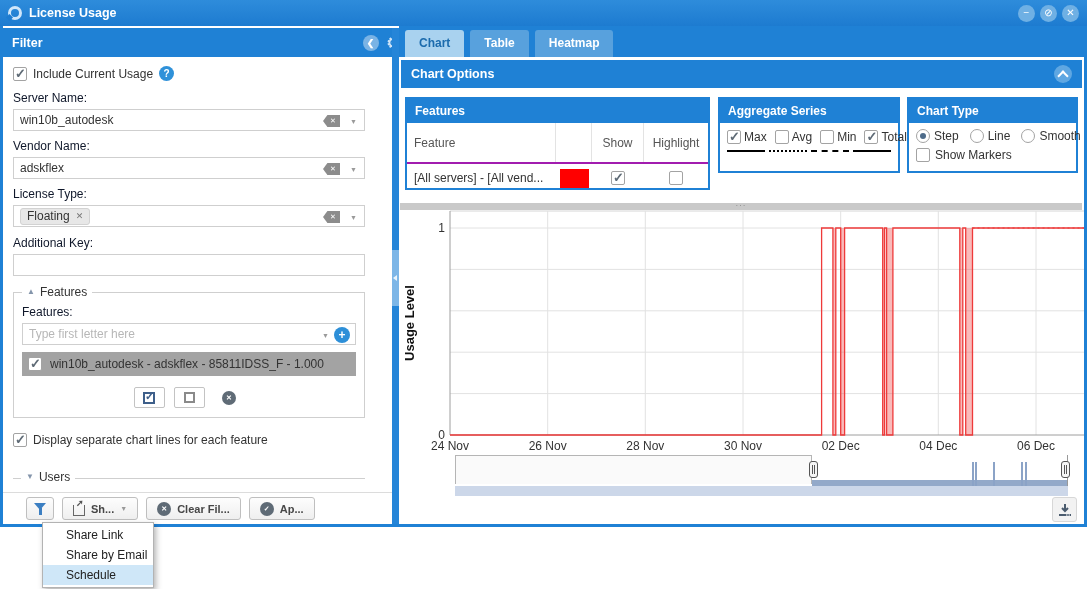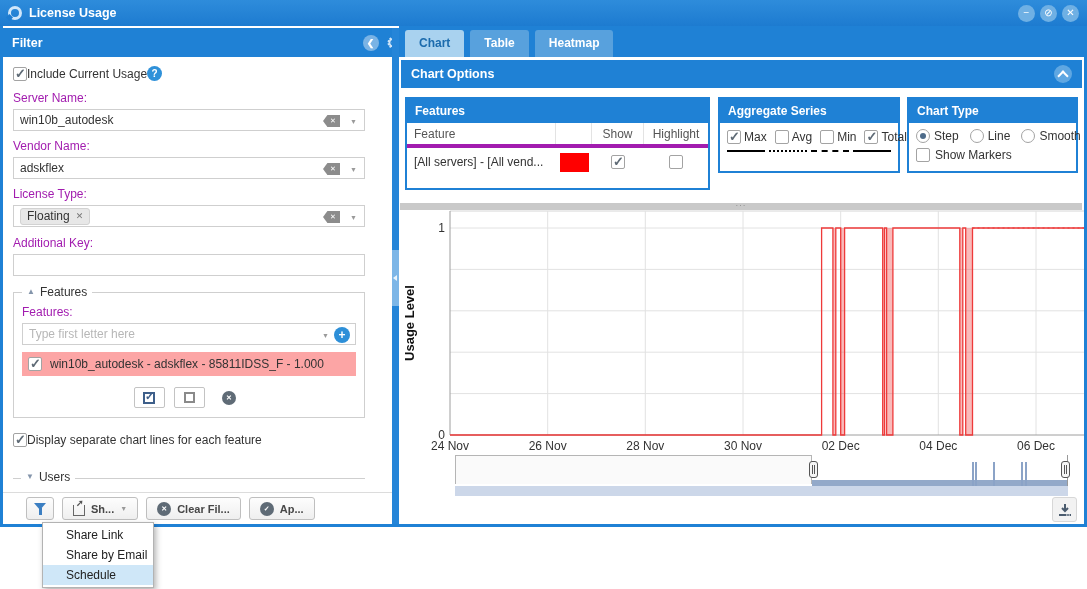--- a/index.html
+++ b/index.html
@@ -23,46 +23,46 @@
   .filter-header{position:absolute;left:0;top:2px;right:0;height:29px;background:#1f81d5;color:#fff;
     display:flex;align-items:center;padding:0 9px;font-weight:bold;font-size:12.5px}
   .fh-icons{margin-left:auto;display:flex;align-items:center;gap:8px}
   .circ-btn{width:16px;height:16px;border-radius:50%;background:#7ab3e5;color:#fff;display:flex;align-items:center;justify-content:center;font-size:9px}
   .gear{color:#cfe4f7;font-size:15px;line-height:1}
   .filter-content{position:absolute;left:0;top:31px;width:372px;bottom:33px;overflow:hidden;padding:9px 10px;background:#fff}
   .filter-vscroll{position:absolute;right:1px;top:33px;width:15px;bottom:35px;background:#f1f1f1}
   .vs-arrow{position:absolute;left:0;right:0;height:14px;color:#8a8a8a;font-size:8px;text-align:center;line-height:14px}
   .vs-thumb{position:absolute;left:1px;right:1px;top:15px;height:252px;background:#d2d2d2;border:1px solid #bdbdbd}
 
-  .chk-row{display:flex;align-items:center;margin-bottom:10px}
+  .chk-row{display:flex;align-items:center;gap:6px;margin-bottom:10px}
   .cb{width:14px;height:14px;border:1px solid #a3a3a3;background:#fff;border-radius:2px;position:relative;flex:none}
   .cb.on::after{content:"✓";position:absolute;left:1px;top:-2px;font-size:13px;font-weight:bold;color:#5f6b76}
   .help-ic{width:15px;height:15px;border-radius:50%;background:#2f91d9;color:#fff;font-weight:bold;font-size:10px;
     display:flex;align-items:center;justify-content:center}
-  .f-label{margin:3px 0 4px;color:#a21caf}
+  .f-label{margin:3px 0 4px;color:#0f172a}
   .input-wrap{position:relative;height:22px;border:1px solid #cfcfcf;background:#fff;display:flex;align-items:center;
     padding:0 42px 0 6px;margin-bottom:8px}
   .input-wrap input{border:none;outline:none;width:100%;font:12px "Liberation Sans",sans-serif;color:#333;background:transparent}
   .bksp{position:absolute;right:24px;top:5px;width:17px;height:12px;background:#8c8c8c;
     clip-path:polygon(26% 0,100% 0,100% 100%,26% 100%,0 50%);color:#fff;font-size:7px;display:flex;align-items:center;justify-content:center;padding-left:3px}
   .caret{position:absolute;right:7px;top:8px;font-size:7px;color:#9a9a9a;line-height:1}
   .tag{display:inline-flex;align-items:center;gap:6px;height:17px;background:#e7e7e7;border:1px solid #d2d2d2;border-radius:3px;
     padding:0 6px;font-size:12px;color:#333;white-space:nowrap}
   .tag .x{color:#777;font-size:9px}
 
   .fieldset{position:relative;border:1px solid #cfcfcf;margin-top:16px;padding:12px 8px 9px}
   .legend{position:absolute;top:-8px;left:8px;background:#fff;padding:0 5px;display:flex;align-items:center;gap:5px;color:#333}
   .tri{color:#8495ab;font-size:8px;line-height:1}
   .combo-wrap{position:relative;height:22px;border:1px solid #cfcfcf;background:#fff;display:flex;align-items:center;padding:0 46px 0 6px;margin-top:3px}
   .combo-wrap input{border:none;outline:none;width:100%;font:12px "Liberation Sans",sans-serif;background:transparent}
   .combo-wrap input::placeholder{color:#b7b7b7}
   .combo-wrap .caret{right:26px}
   .plus-ic{position:absolute;right:5px;top:3px;width:16px;height:16px;border-radius:50%;background:#2d8fd8;color:#fff;
     font-weight:bold;font-size:12px;display:flex;align-items:center;justify-content:center;line-height:1}
-  .sel-row{display:flex;align-items:center;gap:8px;background:#fca5a5;height:24px;margin-top:7px;padding:0 6px}
+  .sel-row{display:flex;align-items:center;gap:8px;background:#a3a3a3;height:24px;margin-top:7px;padding:0 6px}
   .sel-row .cb{background:#fff}
   .fs-btns{display:flex;justify-content:center;gap:9px;margin-top:11px}
   .sbtn{width:31px;height:21px;background:#fff;border:1px solid #c3c3c3;border-radius:2px;display:flex;align-items:center;justify-content:center}
   .ic-checkedbox{width:12px;height:12px;border:2px solid #3e5f8a;position:relative}
   .ic-checkedbox::after{content:"✓";position:absolute;left:0;top:-4px;font-size:11px;font-weight:bold;color:#3e5f8a}
   .ic-emptybox{width:11px;height:11px;border:2px solid #8a8a8a}
   .ic-dark-circ{width:14px;height:14px;border-radius:50%;background:#5f6b76;color:#fff;font-size:7px;display:flex;align-items:center;justify-content:center;font-weight:bold}
   .users-fs{position:relative;border-top:1px solid #cfcfcf;margin-top:31px;height:12px}
   .users-fs .legend{top:-9px}
 
@@ -88,21 +88,21 @@
   .tab{height:27px;line-height:27px;padding:0 14px;border-radius:3px 3px 0 0;background:#58a1dd;color:#fff;font-weight:bold;font-size:12px}
   .tab.on{background:#a9d2ef;color:#1b6bad}
   .co-bar{position:absolute;left:2px;top:34px;right:2px;height:28px;background:#1f81d5;color:#fff;display:flex;align-items:center;
     padding:0 10px;font-weight:bold;font-size:12.5px}
   .co-collapse{margin-left:auto;width:18px;height:18px;border-radius:50%;background:#5fa7e2;position:relative}
   .co-collapse::after{content:"";position:absolute;left:5px;top:7px;width:6px;height:6px;border-top:2px solid #fff;border-left:2px solid #fff;transform:rotate(45deg)}
 
   .opt-panel{position:absolute;border:2px solid #1f81d5;background:#fff}
   .opt-head{height:24px;background:#1f81d5;color:#fff;font-weight:bold;font-size:12px;display:flex;align-items:center;padding:0 8px}
   .p-features{left:6px;top:71px;width:305px;height:93px}
-  .grid-head{display:flex;height:25px;border-bottom:4px solid #a21caf;color:#555;align-items:center}
+  .grid-head{display:flex;height:41px;border-bottom:2px solid #a21caf;color:#555;align-items:center}
   .grid-head>div{border-right:1px solid #e3e3e3;height:100%;display:flex;align-items:center;padding:0 7px}
   .grid-row{display:flex;height:28px;align-items:center}
   .col-f{flex:1;overflow:hidden;white-space:nowrap}
   .col-c{width:36px;justify-content:center;display:flex}
   .col-s{width:52px;justify-content:center;display:flex}
   .col-h{width:64px;justify-content:center;display:flex;border-right:none !important}
   .swatch{width:29px;height:19px}
   .p-aggregate{left:319px;top:71px;width:182px;height:76px}
   .agg-body{padding:7px 7px 0}
   .agg-row{display:flex;align-items:center;gap:3px}

